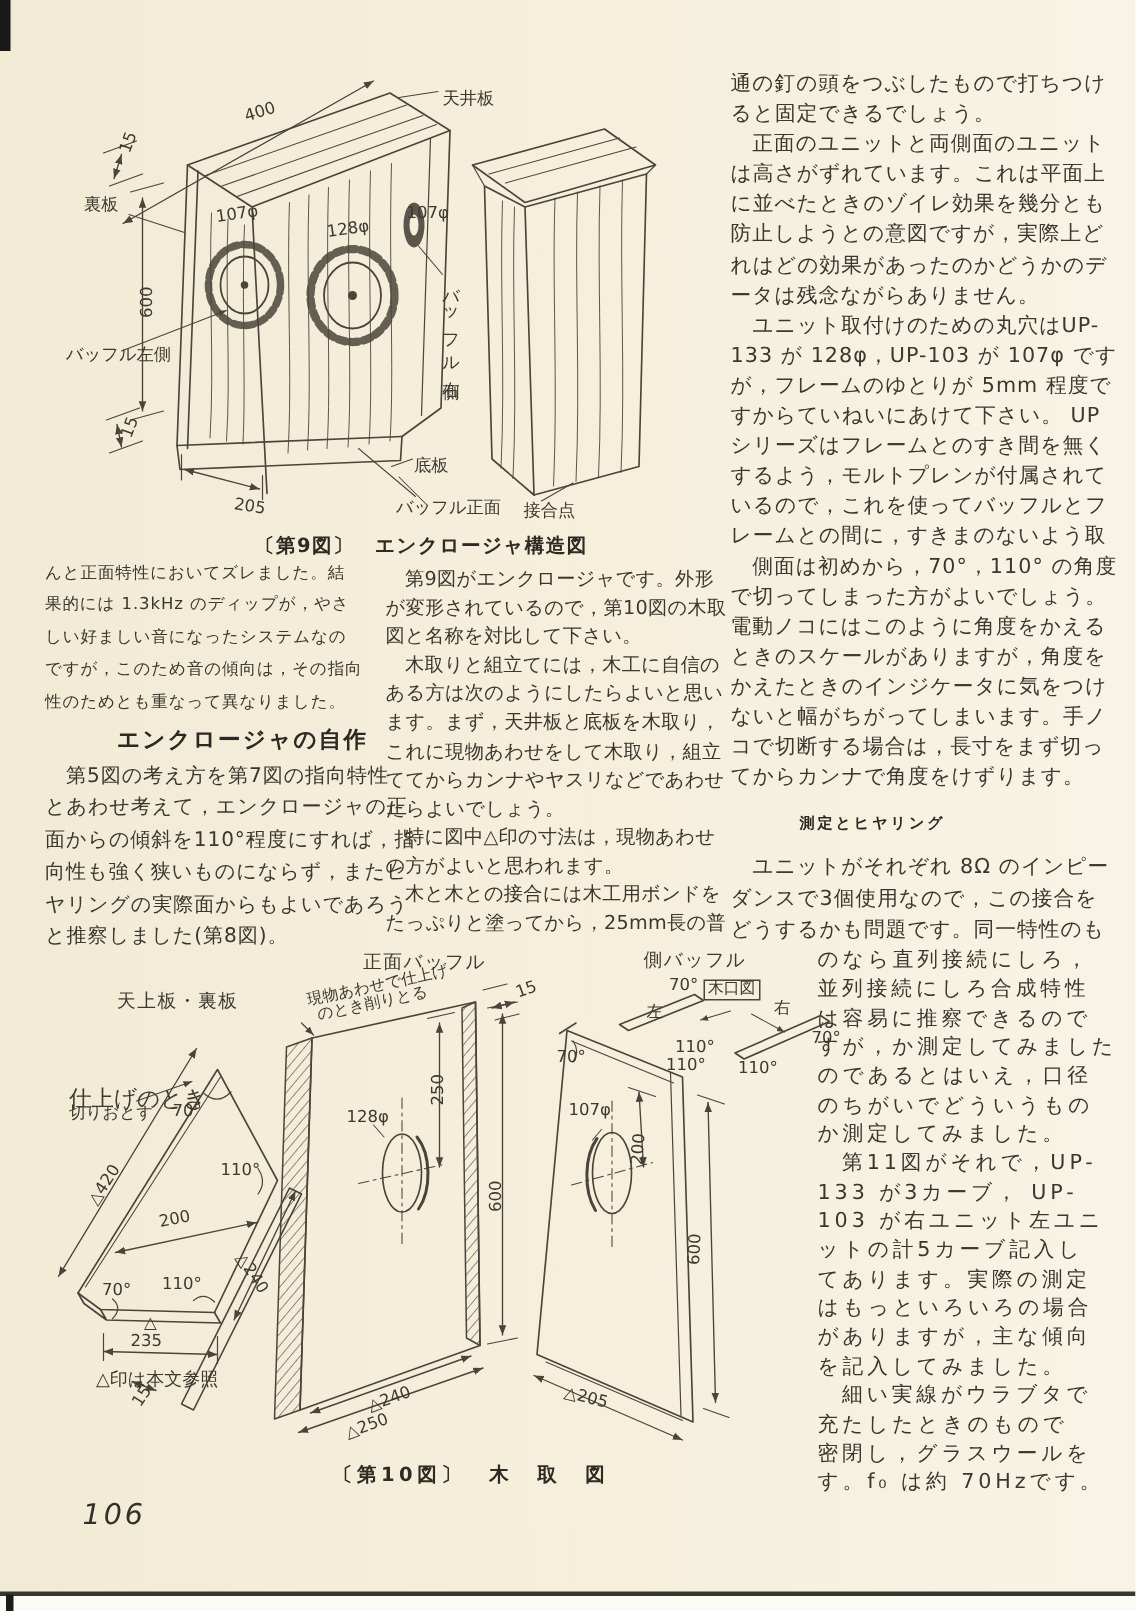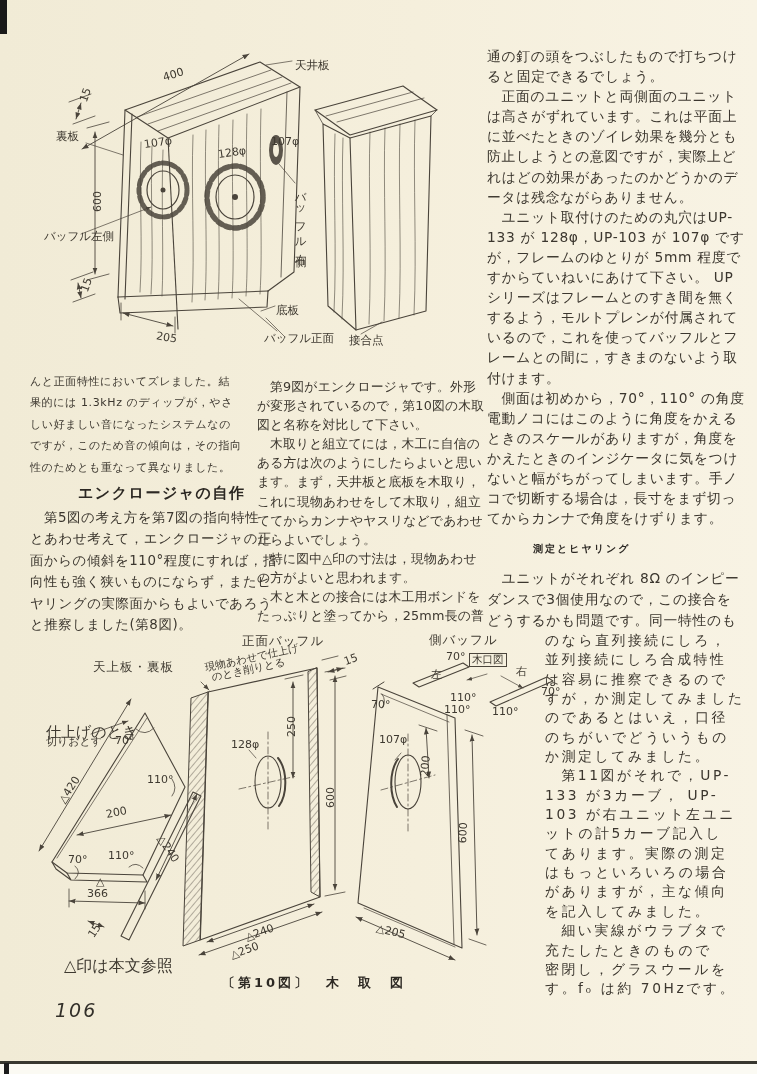--- a/index.html
+++ b/index.html
@@ -84,20 +84,21 @@
   <span class="lbl dim" style="left:218px;top:147px;transform:rotate(-8deg)">128φ</span>
   <span class="lbl dim" style="left:271px;top:136px">107φ</span>
   <span class="lbl vlbl" style="left:294px;top:184px">バッフル右側</span>
   <span class="lbl dim" style="left:92px;top:212px;transform:rotate(-90deg);transform-origin:left top">600</span>
   <span class="lbl" style="left:44px;top:230px">バッフル左側</span>
   <span class="lbl dim" style="left:80px;top:279px;transform:rotate(-70deg)">15</span>
   <span class="lbl" style="left:276px;top:304px">底板</span>
   <span class="lbl dim" style="left:156px;top:332px;transform:rotate(9deg)">205</span>
   <span class="lbl" style="left:264px;top:332px">バッフル正面</span>
   <span class="lbl" style="left:349px;top:334px">接合点</span>
+  <div class="caption" style="left:170px;top:355px">〔第9図〕　エンクロージャ構造図</div>
 
   <div class="tcol" style="left:30px;top:371px;width:252px;font-size:11px;line-height:21.4px;letter-spacing:0.6px">
       <div>んと正面特性においてズレました。結</div>
       <div>果的には 1.3kHz のディップが，やさ</div>
       <div>しい好ましい音になったシステムなの</div>
       <div>ですが，このため音の傾向は，その指向</div>
       <div>性のためとも重なって異なりました。</div>
     </div>
   <div class="head" style="left:78px;top:484px;font-size:15px;letter-spacing:1.5px">エンクロージャの自作</div>
   <div class="tcol" style="left:30px;top:507px;width:252px;font-size:13.4px;line-height:21.4px;letter-spacing:0.6px">
@@ -135,22 +136,22 @@
       <div>れはどの効果があったのかどうかのデ</div>
       <div>ータは残念ながらありません。</div>
       <div>　ユニット取付けのための丸穴はUP-</div>
       <div>133 が 128φ，UP-103 が 107φ です</div>
       <div>が，フレームのゆとりが 5mm 程度で</div>
       <div>すからていねいにあけて下さい。 UP</div>
       <div>シリーズはフレームとのすき間を無く</div>
       <div>するよう，モルトプレンが付属されて</div>
       <div>いるので，これを使ってバッフルとフ</div>
       <div>レームとの間に，すきまのないよう取</div>
-      <div>付けます。</div>
       <div>　側面は初めから，70°，110° の角度</div>
+      <div>で切ってしまった方がよいでしょう。</div>
       <div>電動ノコにはこのように角度をかえる</div>
       <div>ときのスケールがありますが，角度を</div>
       <div>かえたときのインジケータに気をつけ</div>
       <div>ないと幅がちがってしまいます。手ノ</div>
       <div>コで切断する場合は，長寸をまず切っ</div>
       <div>てからカンナで角度をけずります。</div>
     </div>
   <div class="head" style="left:533px;top:542px;font-size:10px;letter-spacing:2px">測定とヒヤリング</div>
   <div class="tcol" style="left:487px;top:568px;width:258px;font-size:13.8px;line-height:21px;letter-spacing:0.7px">
       <div>　ユニットがそれぞれ 8Ω のインピー</div>
@@ -233,34 +234,34 @@
     <path d="M462,44 L442,50" stroke-width="0.7" marker-end="url(#a10)"></path>
     <path d="M476,46 L498,58" stroke-width="0.7" marker-end="url(#a10)"></path>
     <line x1="401" y1="98" x2="404" y2="148" marker-start="url(#a10)" marker-end="url(#a10)" stroke-width="0.9"></line>
     <path d="M394,95 L412,101" stroke-width="0.8"></path>
     <line x1="447" y1="105" x2="452" y2="305" marker-start="url(#a10)" marker-end="url(#a10)" stroke-width="0.9"></line>
     <path d="M440,100 L458,106 M444,309 L461,315" stroke-width="0.8"></path>
     <line x1="331" y1="287" x2="430" y2="330" marker-start="url(#a10)" marker-end="url(#a10)" stroke-width="0.9"></line>
     <path d="M376,123 L370,130" stroke-width="0.7"></path>
   </svg>
 
-  <span class="lbl figtitle" style="left:93px;top:660px">天上板・裏板</span>
+  <span class="lbl figtitle" style="left:78px;top:660px">天上板・裏板</span>
   <span class="lbl" style="left:46px;top:724px;font-size:15px">仕上げのとき</span>
   <span class="lbl" style="left:46px;top:736px;font-size:11px">切りおとす</span>
   <span class="lbl dim" style="left:115px;top:735px">70°</span>
   <span class="lbl dim" style="left:147px;top:774px">110°</span>
   <span class="lbl dim" style="left:55px;top:784px;transform:rotate(-57deg)">△420</span>
   <span class="lbl dim" style="left:106px;top:807px;transform:rotate(-11deg)">200</span>
   <span class="lbl dim" style="left:68px;top:854px">70°</span>
   <span class="lbl dim" style="left:108px;top:850px">110°</span>
   <span class="lbl dim" style="left:153px;top:843px;transform:rotate(57deg)">△240</span>
   <span class="lbl dim" style="left:96px;top:876px">△</span>
-  <span class="lbl dim" style="left:87px;top:888px">366</span>
+  <span class="lbl dim" style="left:87px;top:888px">235</span>
   <span class="lbl dim" style="left:88px;top:925px;transform:rotate(-57deg)">15</span>
-  <span class="lbl" style="left:64px;top:957px;font-size:16px">△印は本文参照</span>
+  <span class="lbl" style="left:64px;top:913px;font-size:12px">△印は本文参照</span>
 
   <span class="lbl figtitle" style="left:242px;top:634px">正面バッフル</span>
   <span class="lbl" style="left:204px;top:652px;font-size:10.5px;transform:rotate(-12deg)">現物あわせで仕上げ</span>
   <span class="lbl" style="left:211px;top:664px;font-size:10.5px;transform:rotate(-12deg)">のとき削りとる</span>
   <span class="lbl dim" style="left:344px;top:654px;transform:rotate(-20deg)">15</span>
   <span class="lbl dim" style="left:286px;top:737px;transform:rotate(-90deg);transform-origin:left top">250</span>
   <span class="lbl dim" style="left:231px;top:739px">128φ</span>
   <span class="lbl dim" style="left:325px;top:808px;transform:rotate(-90deg);transform-origin:left top">600</span>
   <span class="lbl dim" style="left:245px;top:927px;transform:rotate(-20deg)">△240</span>
   <span class="lbl dim" style="left:230px;top:945px;transform:rotate(-20deg)">△250</span>

